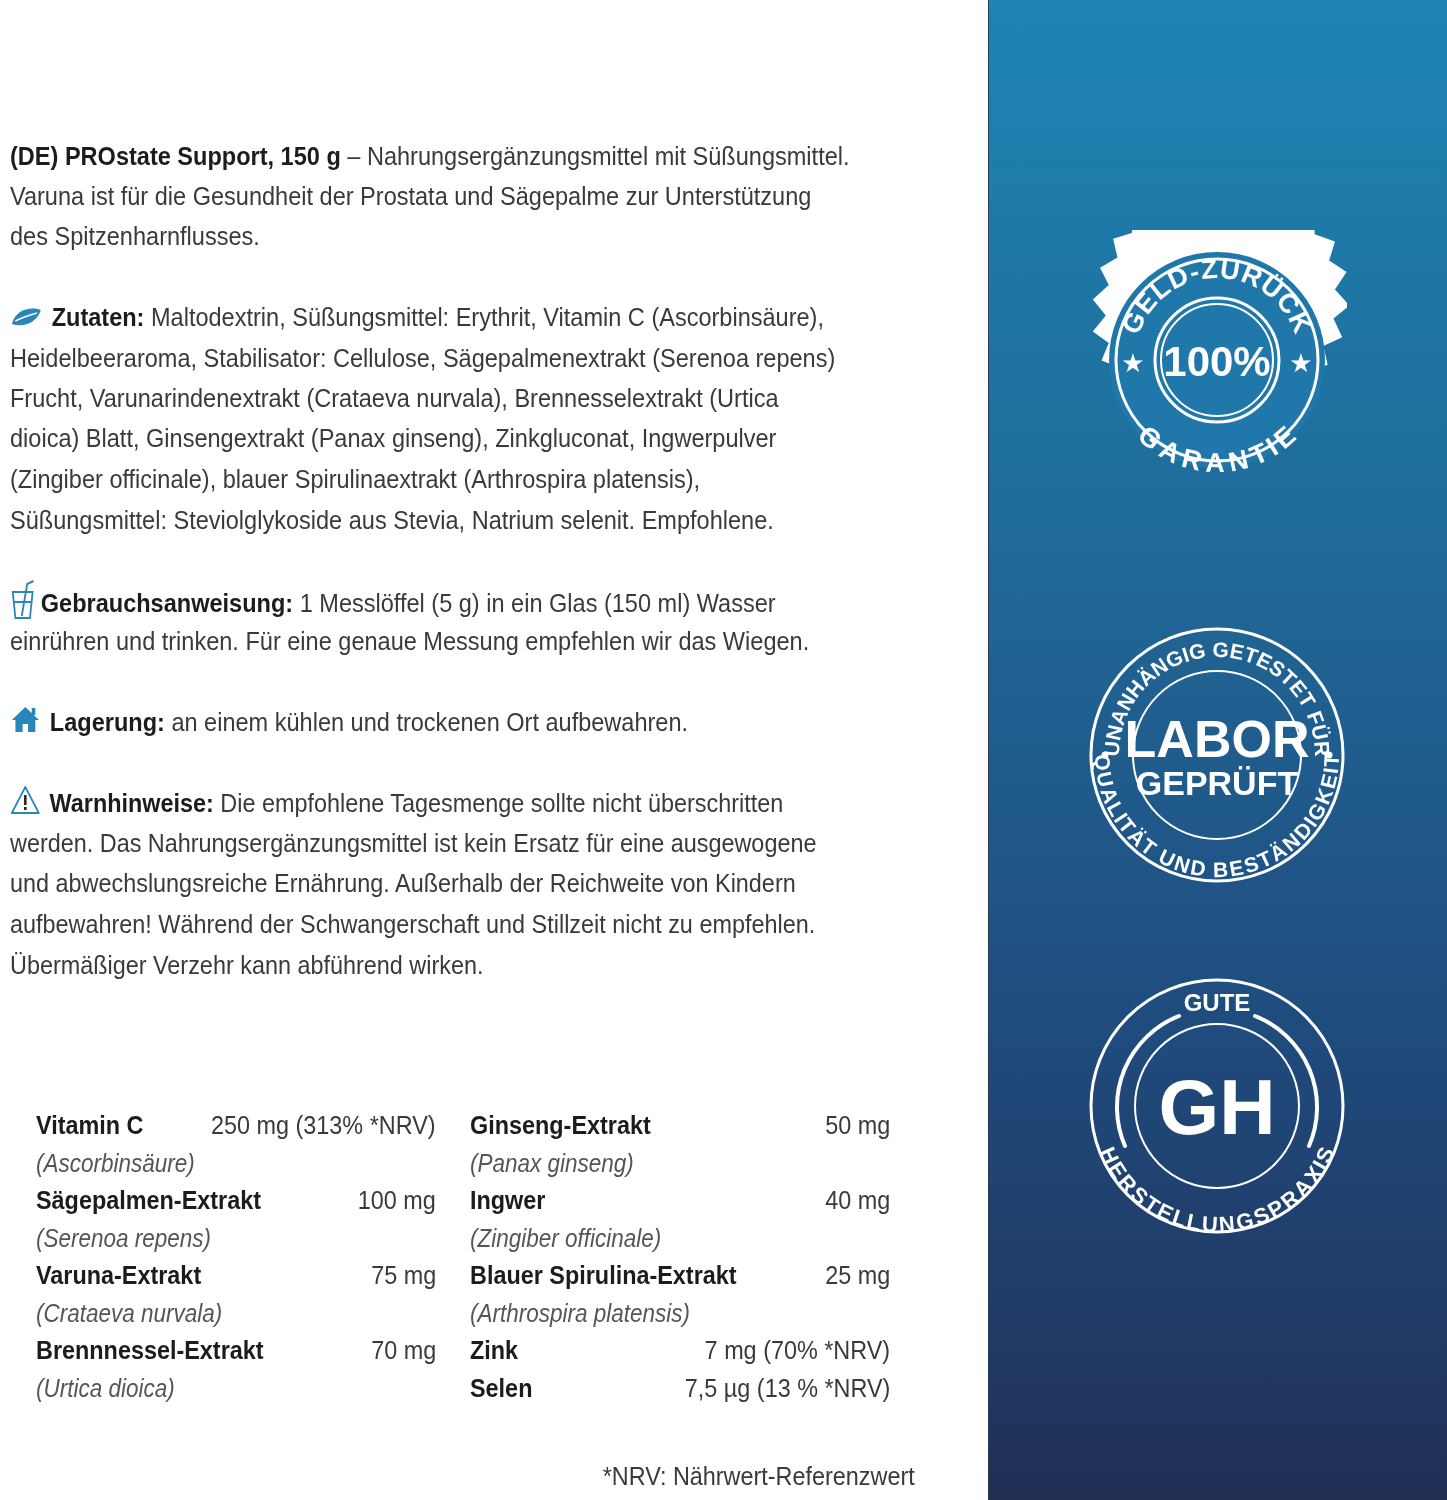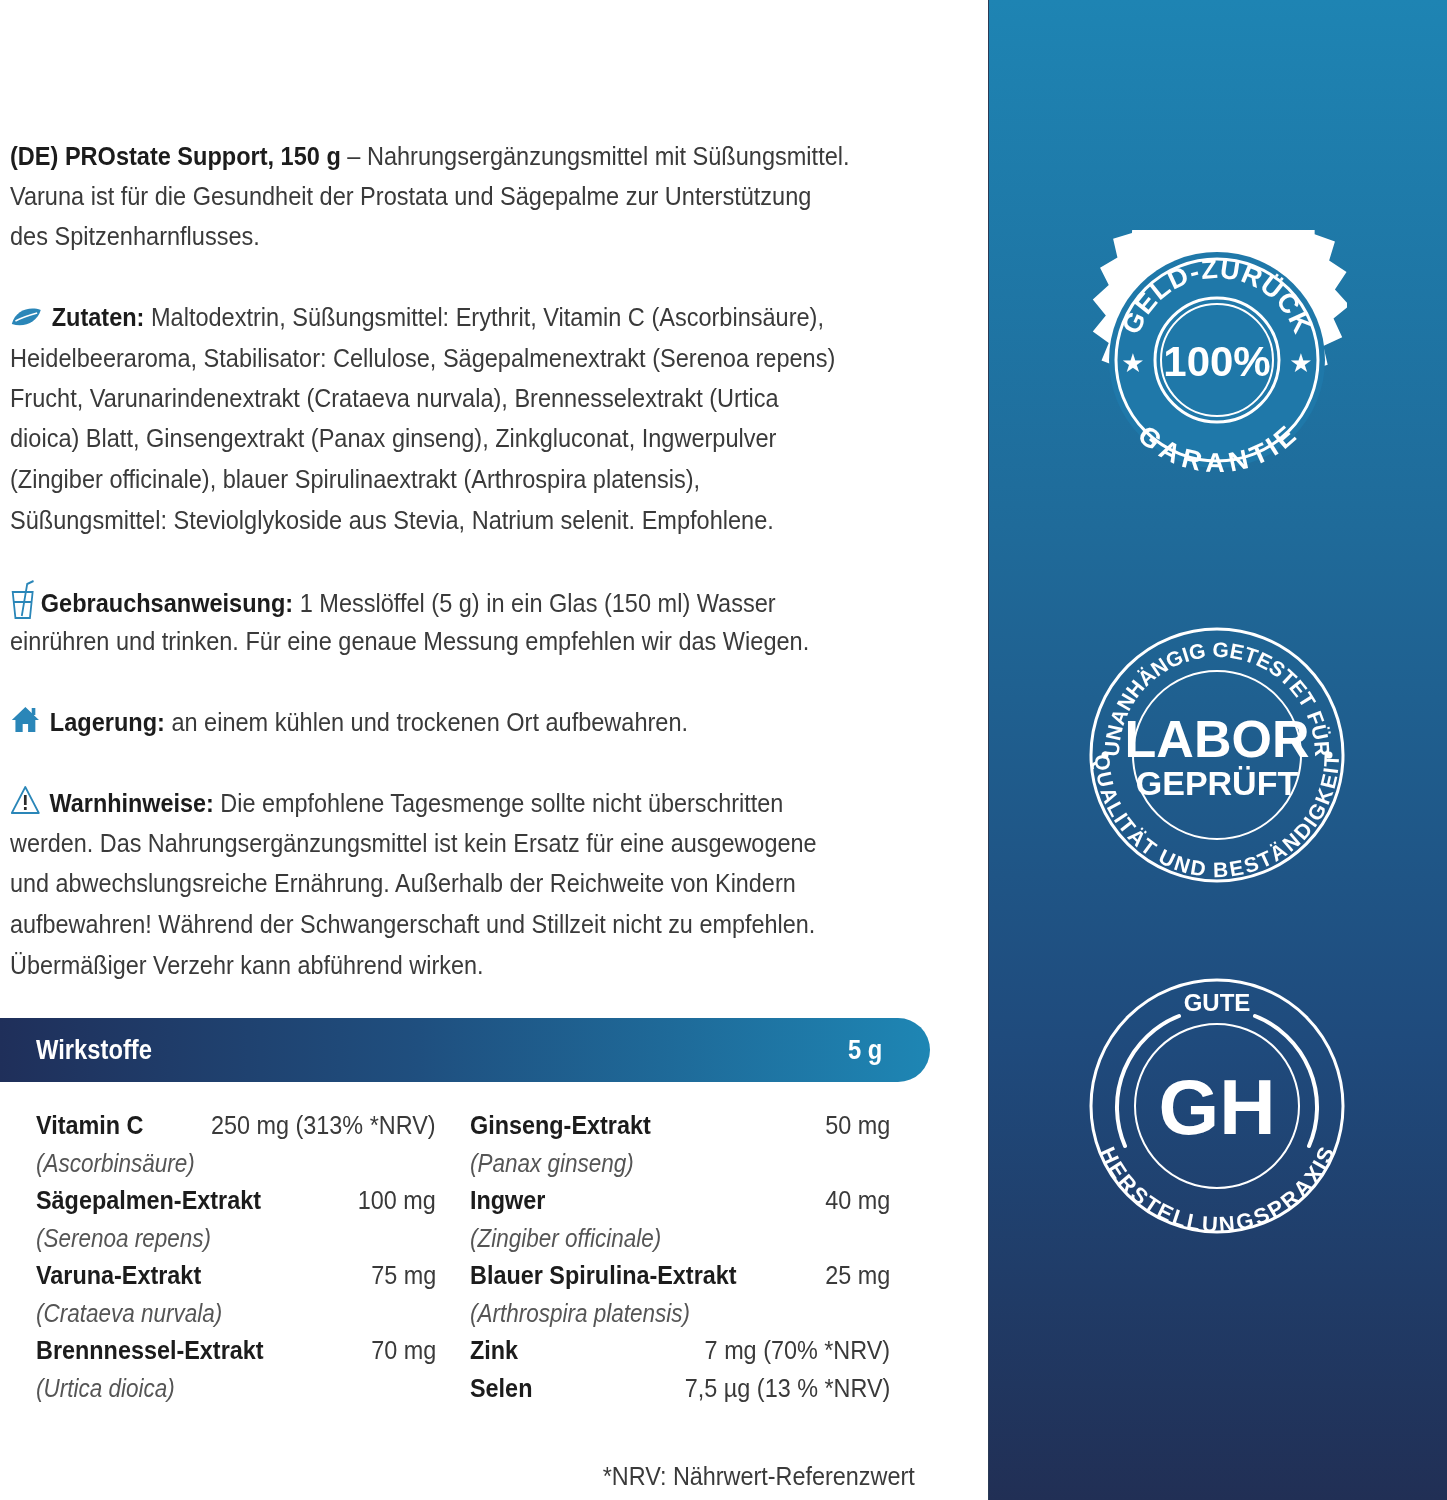--- a/index.html
+++ b/index.html
@@ -104,24 +104,20 @@
           <rect x="15.5" y="10" width="3" height="10" fill="#2b2b2b"></rect>
           <rect x="15.5" y="22" width="3" height="3" fill="#2b2b2b"></rect>
         </svg>
     </span><b>Warnhinweise:</b><span> Die empfohlene Tagesmenge sollte nicht überschritten</span>
   </div>
   <div class="line" style="top:783px; transform:scaleX(0.9);">werden. Das Nahrungsergänzungsmittel ist kein Ersatz für eine ausgewogene</div>
   <div class="line" style="top:823px; transform:scaleX(0.9);">und abwechslungsreiche Ernährung. Außerhalb der Reichweite von Kindern</div>
   <div class="line" style="top:864px; transform:scaleX(0.9);">aufbewahren! Während der Schwangerschaft und Stillzeit nicht zu empfehlen.</div>
   <div class="line" style="top:905px; transform:scaleX(0.9);">Übermäßiger Verzehr kann abführend wirken.</div>
 
-  <div class="band">
-    <span class="band-title">Wirkstoffe</span>
-    <span class="band-amount">5 g</span>
-  </div>
 
   <div>
     <div class="ing-name" style="left:36px; top:1066px;">Vitamin C</div>
     <div class="ing-amt" style="right:552px; top:1066px;">250 mg (313% *NRV)</div>
     <div class="ing-latin" style="left:36px; top:1104px;">(Ascorbinsäure)</div>
 
     <div class="ing-name" style="left:36px; top:1141px;">Sägepalmen-Extrakt</div>
     <div class="ing-amt" style="right:552px; top:1141px;">100 mg</div>
     <div class="ing-latin" style="left:36px; top:1179px;">(Serenoa repens)</div>
 

